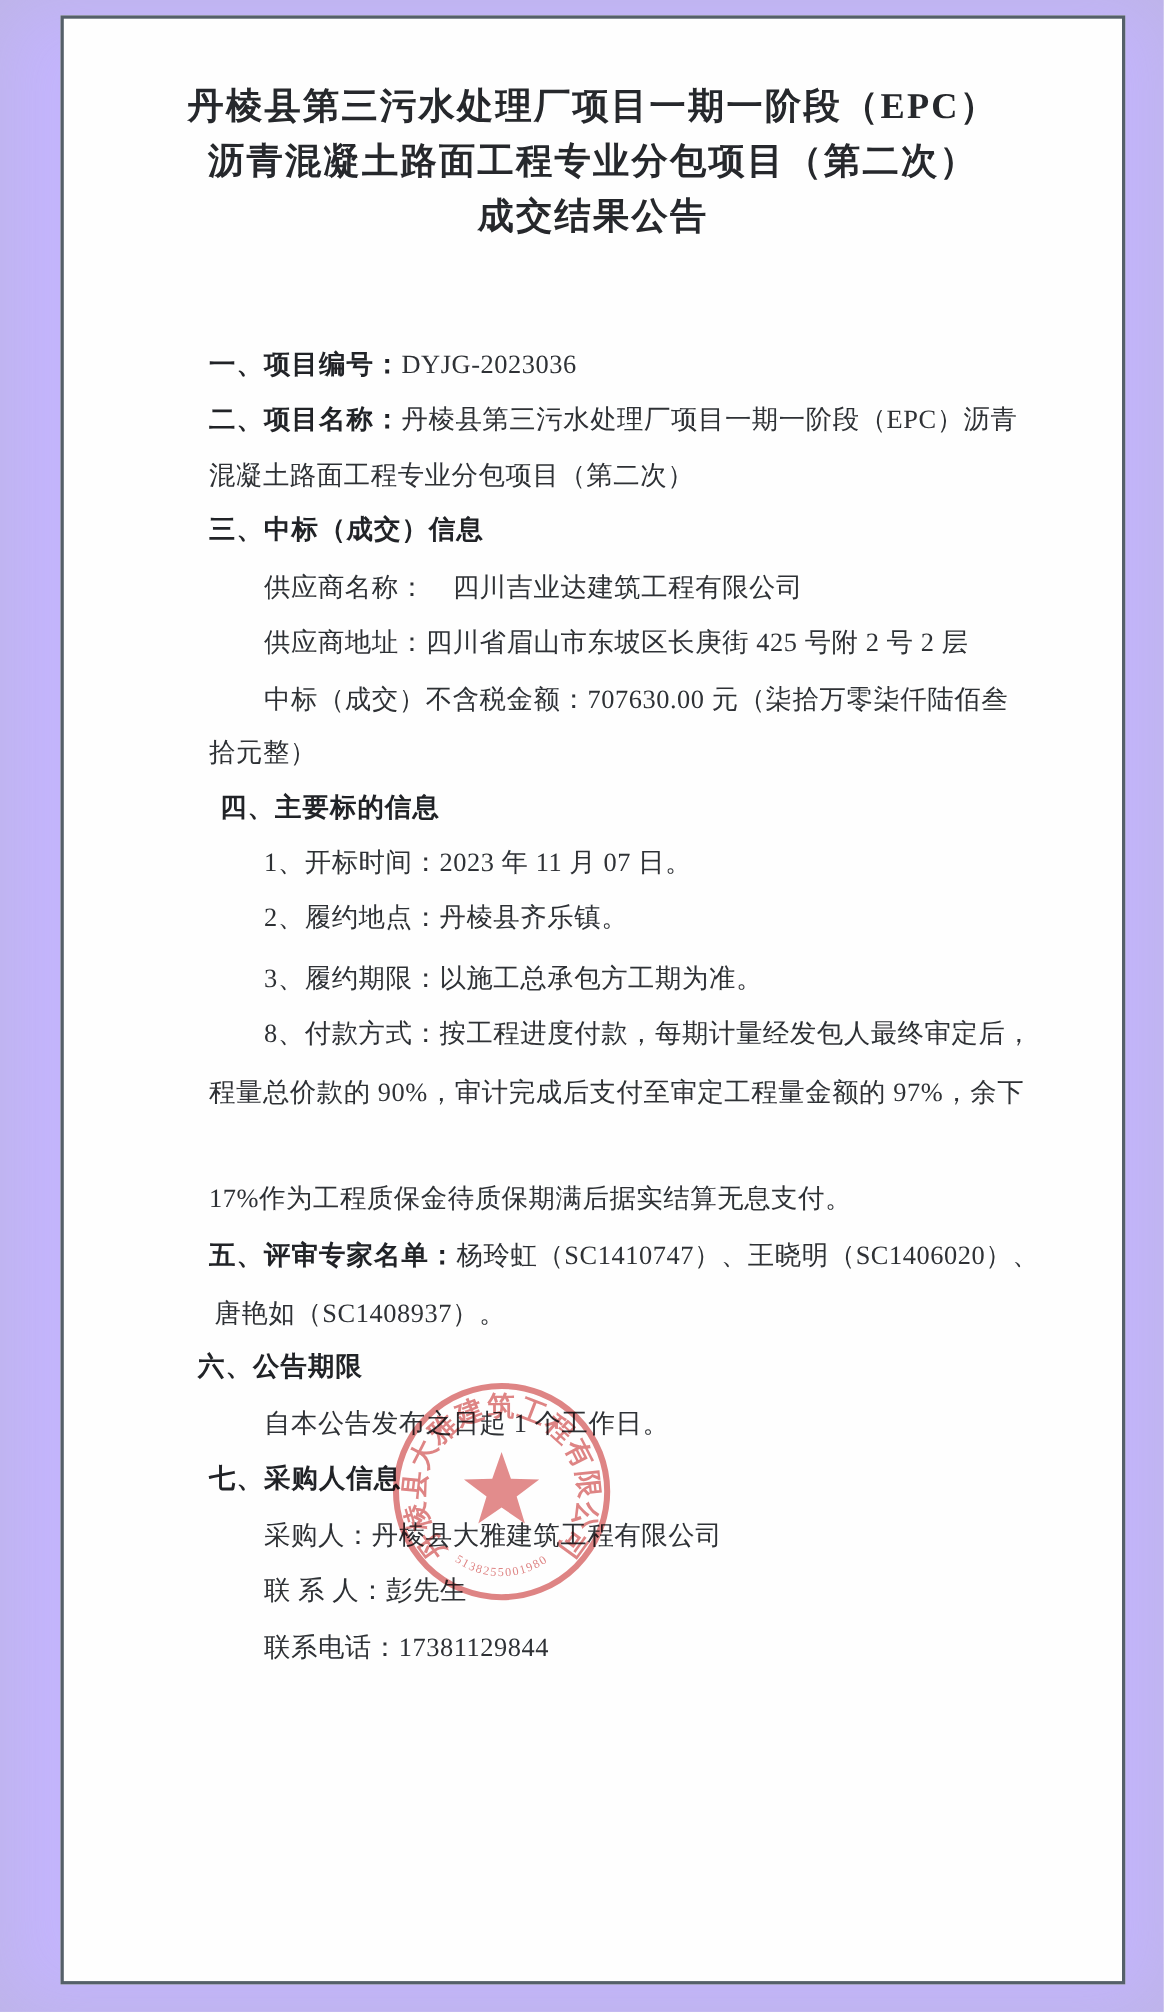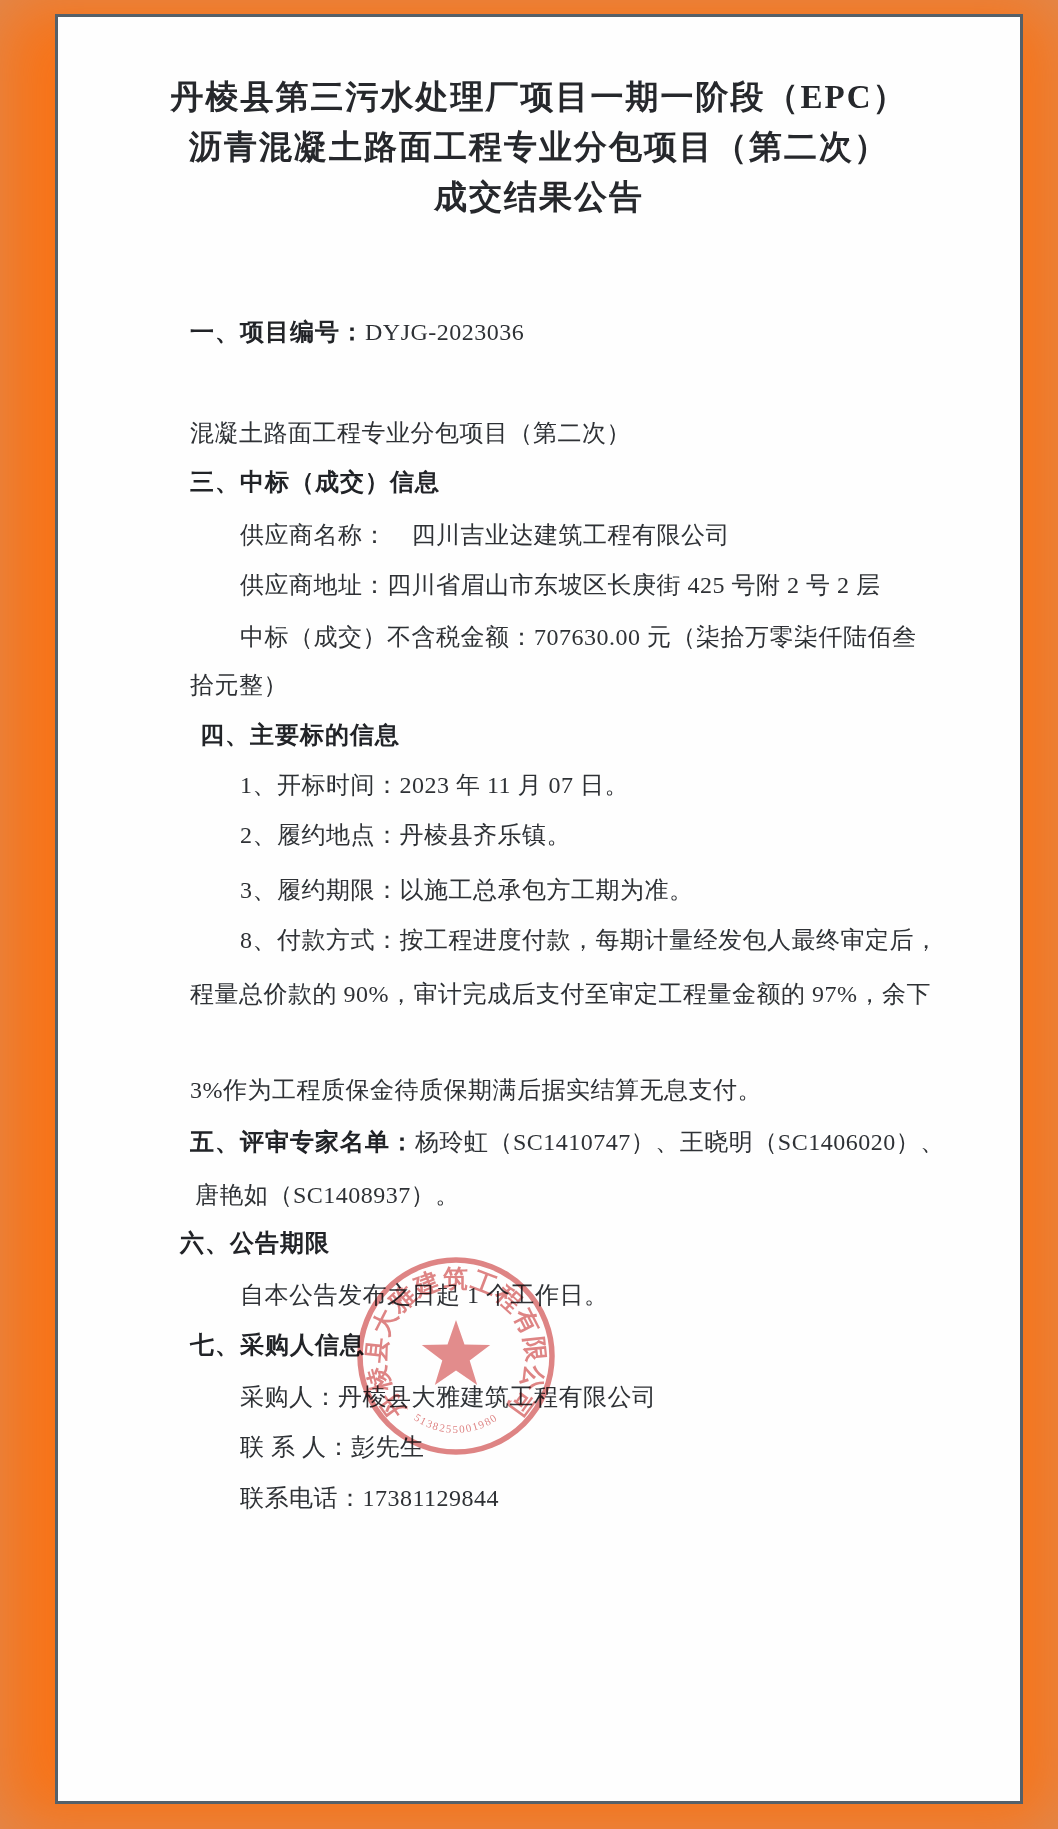--- a/index.html
+++ b/index.html
@@ -5,21 +5,21 @@
   html,body{margin:0;padding:0;}
   body{
     width:1058px;height:1829px;
     background:#f4f4f5;
     font-family:"Liberation Serif","DejaVu Serif",serif;
     position:relative;
     overflow:hidden;
   }
   .canvas{
     position:absolute;left:0;top:0;width:1058px;height:1829px;
-    background:#f97316;
+    background:#c4b5fd;
     box-shadow:inset 0 0 70px rgba(175,180,190,0.38);
   }
   .page{
     position:absolute;
     left:55px;top:14px;width:968px;height:1790px;
     background:#fefefe;
     border:3px solid #556069;
     box-sizing:border-box;
   }
   .title-line{
@@ -56,33 +56,34 @@
 <body>
 
 <div class="canvas">
   <div class="page"></div>
 
   <div class="title-line" style="top:74px">丹棱县第三污水处理厂项目一期一阶段（EPC）</div>
   <div class="title-line" style="top:124px">沥青混凝土路面工程专业分包项目（第二次）</div>
   <div class="title-line" style="top:174px">成交结果公告</div>
 
   <div class="line" style="top:310px;left:190px"><span class="lbl">一、项目编号：</span><span class="txt">DYJG-2023036</span></div>
+  <div class="line" style="top:360px;left:190px"><span class="lbl">二、项目名称：</span><span class="txt">丹棱县第三污水处理厂项目一期一阶段（EPC）沥青</span></div>
   <div class="line" style="top:411px;left:190px"><span class="txt">混凝土路面工程专业分包项目（第二次）</span></div>
   <div class="line" style="top:460px;left:190px"><span class="lbl">三、中标（成交）信息</span></div>
   <div class="line" style="top:513px;left:240px"><span class="txt">供应商名称：　四川吉业达建筑工程有限公司</span></div>
   <div class="line" style="top:563px;left:240px"><span class="txt">供应商地址：四川省眉山市东坡区长庚街 425 号附 2 号 2 层</span></div>
   <div class="line" style="top:615px;left:240px"><span class="txt">中标（成交）不含税金额：707630.00 元（柒拾万零柒仟陆佰叁</span></div>
   <div class="line" style="top:663px;left:190px"><span class="txt">拾元整）</span></div>
   <div class="line" style="top:713px;left:200px"><span class="lbl">四、主要标的信息</span></div>
   <div class="line" style="top:763px;left:240px"><span class="txt">1、开标时间：2023 年 11 月 07 日。</span></div>
   <div class="line" style="top:813px;left:240px"><span class="txt">2、履约地点：丹棱县齐乐镇。</span></div>
   <div class="line" style="top:868px;left:240px"><span class="txt">3、履约期限：以施工总承包方工期为准。</span></div>
   <div class="line" style="top:918px;left:240px"><span class="txt">8、付款方式：按工程进度付款，每期计量经发包人最终审定后，</span></div>
   <div class="line" style="top:972px;left:190px"><span class="txt">程量总价款的 90%，审计完成后支付至审定工程量金额的 97%，余下</span></div>
-  <div class="line" style="top:1068px;left:190px"><span class="txt">3%作为工程质保金待质保期满后据实结算无息支付。</span></div>
+  <div class="line" style="top:1068px;left:190px"><span class="txt">17%作为工程质保金待质保期满后据实结算无息支付。</span></div>
   <div class="line" style="top:1120px;left:190px"><span class="lbl">五、评审专家名单：</span><span class="txt">杨玲虹（SC1410747）、王晓明（SC1406020）、</span></div>
   <div class="line" style="top:1173px;left:195px"><span class="txt">唐艳如（SC1408937）。</span></div>
   <div class="line" style="top:1221px;left:180px"><span class="lbl">六、公告期限</span></div>
   <div class="line" style="top:1273px;left:240px"><span class="txt">自本公告发布之日起 1 个工作日。</span></div>
   <div class="line" style="top:1323px;left:190px"><span class="lbl">七、采购人信息</span></div>
   <div class="line" style="top:1375px;left:240px"><span class="txt">采购人：丹棱县大雅建筑工程有限公司</span></div>
   <div class="line" style="top:1425px;left:240px"><span class="txt">联 系 人：彭先生</span></div>
   <div class="line" style="top:1476px;left:240px"><span class="txt">联系电话：17381129844</span></div>
 
   <svg class="seal" viewBox="-110 -110 220 220" xmlns="http://www.w3.org/2000/svg">

